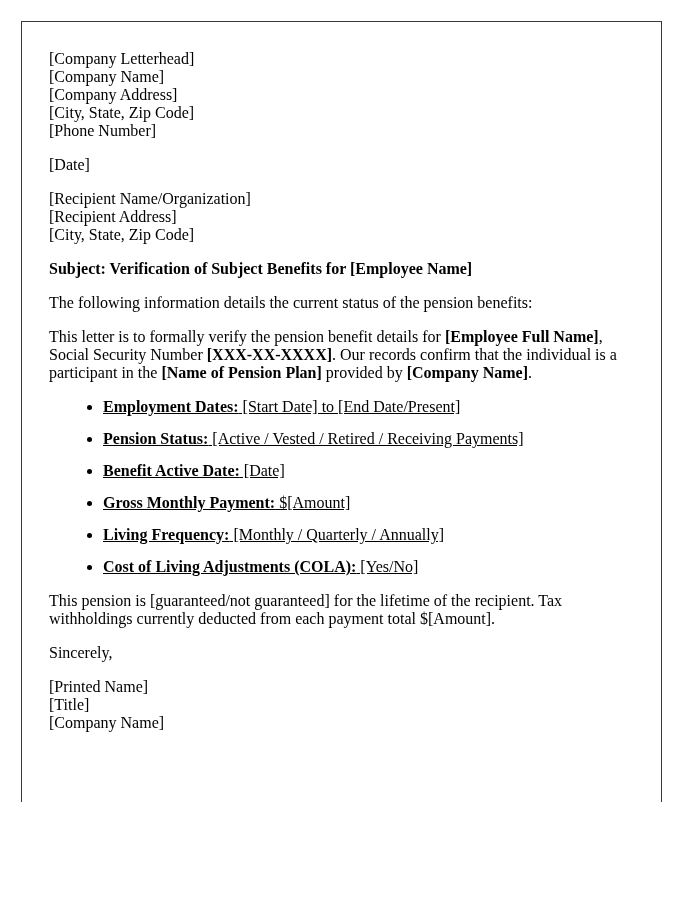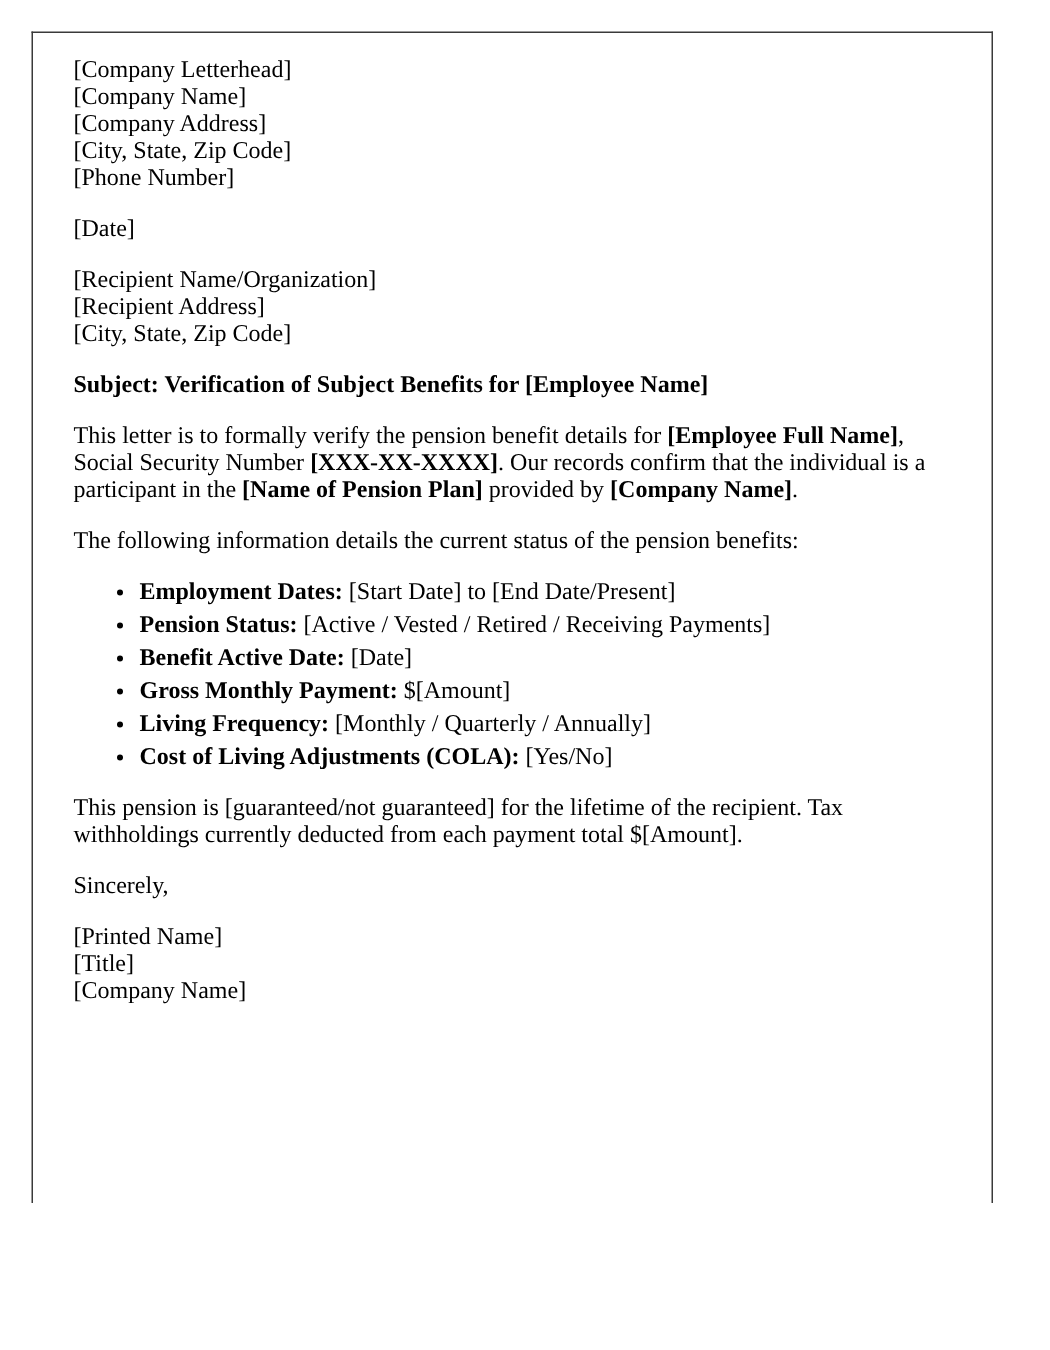--- a/index.html
+++ b/index.html
@@ -16,40 +16,41 @@
   }
   .page {
     position: absolute;
     left: 21px;
     top: 21px;
     width: 641px;
     height: 781px;
     box-sizing: border-box;
     border: 1px solid #3a3a3a;
     border-bottom: none;
-    padding: 0 27px;
+    padding: 12px 27px;
     font-size: 16px;
     line-height: 18px;
     overflow: hidden;
     background: #ffffff;
   }
   .block {
     margin: 16px 0;
   }
   .bold {
     font-weight: bold;
   }
   ul.benefits {
     margin: 16px 0;
     padding-left: 40px;
     list-style-type: disc;
   }
   ul.benefits li {
-    margin: 4px;
+    margin: 14px;
     padding: 0;
+    text-decoration: underline;
   }
   b { font-weight: bold; }
 </style>
 </head>
 <body>
 
 <div class="page">
 
   <div class="block">
     <div>[Company Letterhead]</div>
@@ -63,23 +64,23 @@
 
   <div class="block">
     <div>[Recipient Name/Organization]</div>
     <div>[Recipient Address]</div>
     <div>[City, State, Zip Code]</div>
   </div>
 
   <div class="block bold">Subject: Verification of Subject Benefits for [Employee Name]</div>
 
 
+  <div class="block">The following information details the current status of the pension benefits:</div>
+
   <div class="block"><span>This letter is to formally verify the pension benefit details for </span><b>[Employee Full Name]</b><span>, Social Security Number </span><b>[XXX-XX-XXXX]</b><span>. Our records confirm that the individual is a participant in the </span><b>[Name of Pension Plan]</b><span> provided by </span><b>[Company Name]</b><span>.</span></div>
-
-  <div class="block">The following information details the current status of the pension benefits:</div>
 
   <ul class="benefits">
     <li><b>Employment Dates:</b><span> [Start Date] to [End Date/Present]</span></li>
     <li><b>Pension Status:</b><span> [Active / Vested / Retired / Receiving Payments]</span></li>
     <li><b>Benefit Active Date:</b><span> [Date]</span></li>
     <li><b>Gross Monthly Payment:</b><span> $[Amount]</span></li>
     <li><b>Living Frequency:</b><span> [Monthly / Quarterly / Annually]</span></li>
     <li><b>Cost of Living Adjustments (COLA):</b><span> [Yes/No]</span></li>
   </ul>
 

